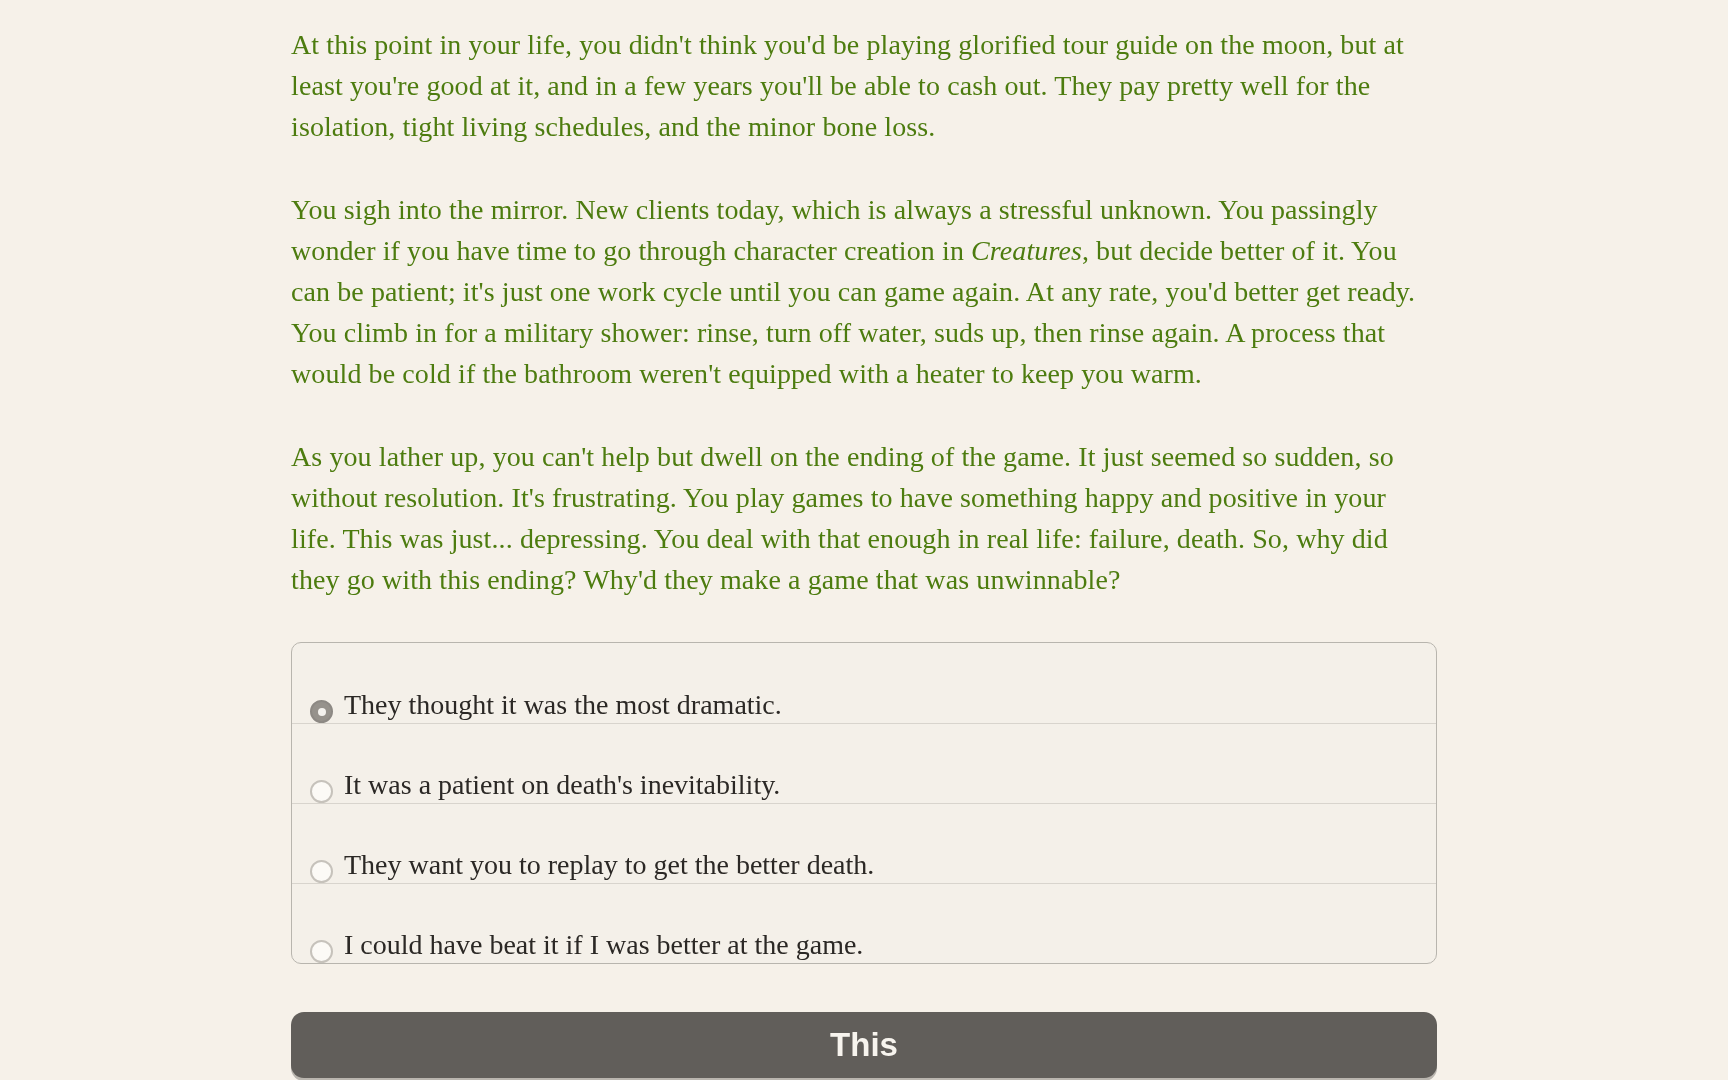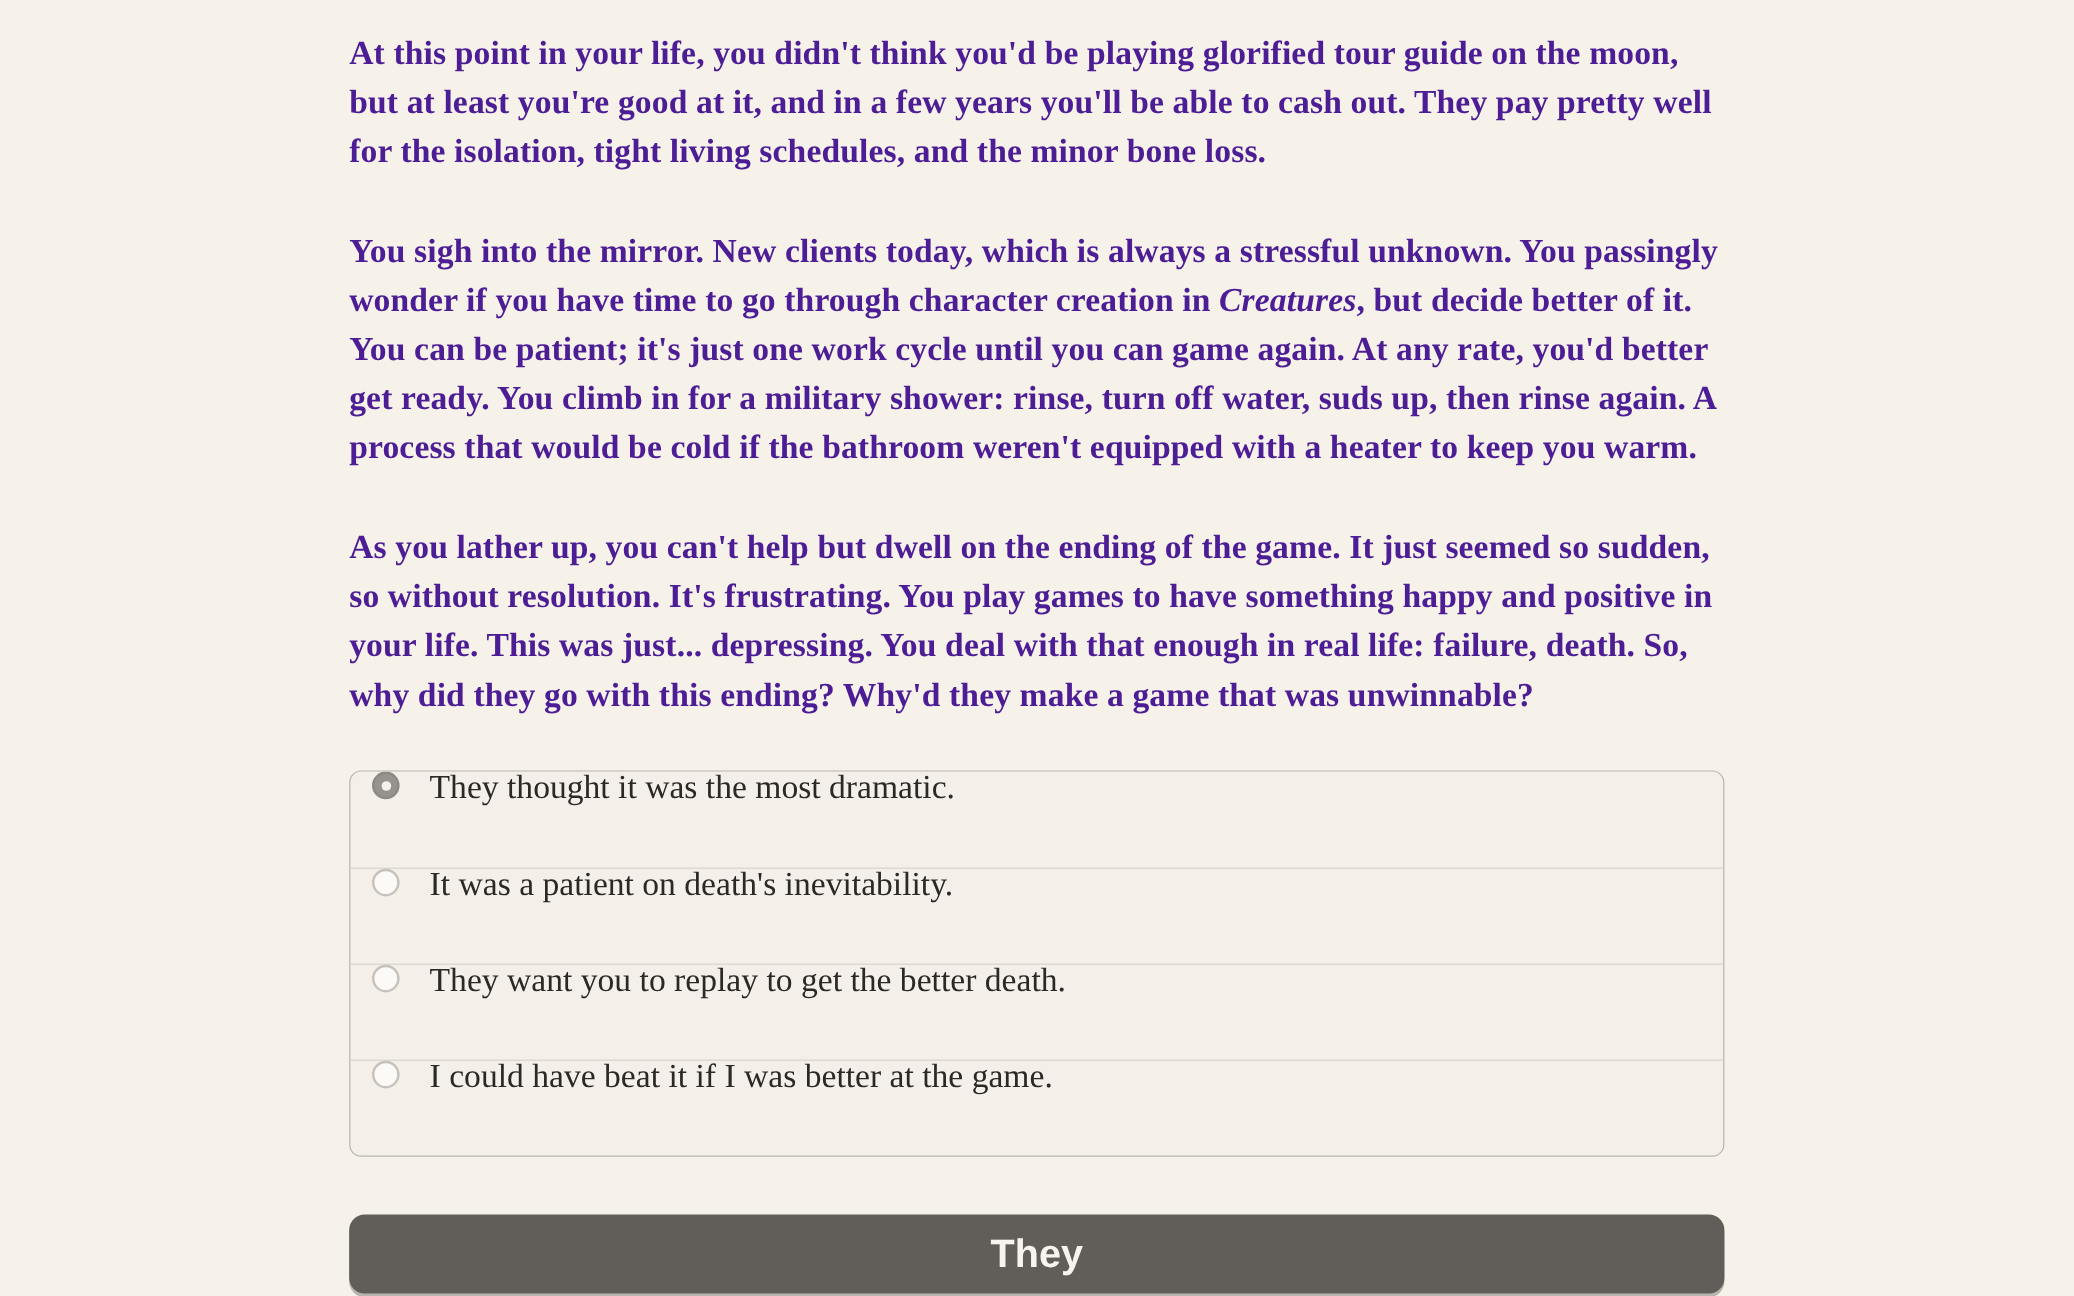--- a/index.html
+++ b/index.html
@@ -14,39 +14,38 @@
   .page {
     width: 1146px;
     margin: 0 auto;
     padding-top: 24px;
     box-sizing: border-box;
   }
   .story p {
     margin: 0 0 42px 0;
     font-size: 28px;
     line-height: 41px;
-    color: #4c1d95;
+    color: #4d7c0f;
     letter-spacing: 0.1px;
-    font-weight: bold;
   }
   .story em { font-style: italic; }
 
   .choices {
     margin-top: 28px;
     background: #f4f0e9;
     border: 1px solid #b8b5ae;
     border-radius: 10px;
     overflow: hidden;
   }
   .choice-row {
     display: flex;
-    align-items: flex-start;
+    align-items: flex-end;
     height: 80px;
     padding: 0 18px;
-    gap: 25px;
+    gap: 11px;
     cursor: pointer;
     box-sizing: border-box;
   }
   .choice-row + .choice-row {
     border-top: 1px solid #d8d4cd;
   }
   .choice-label {
     font-size: 28px;
     color: #2b2825;
     line-height: 1;
@@ -119,15 +118,15 @@
     <div class="choice-row">
       <span class="radio"></span>
       <span class="choice-label">They want you to replay to get the better death.</span>
     </div>
     <div class="choice-row">
       <span class="radio"></span>
       <span class="choice-label">I could have beat it if I was better at the game.</span>
     </div>
   </div>
 
-  <button class="next-button">They</button>
+  <button class="next-button">This</button>
 
 </div>
 
 </body></html>

